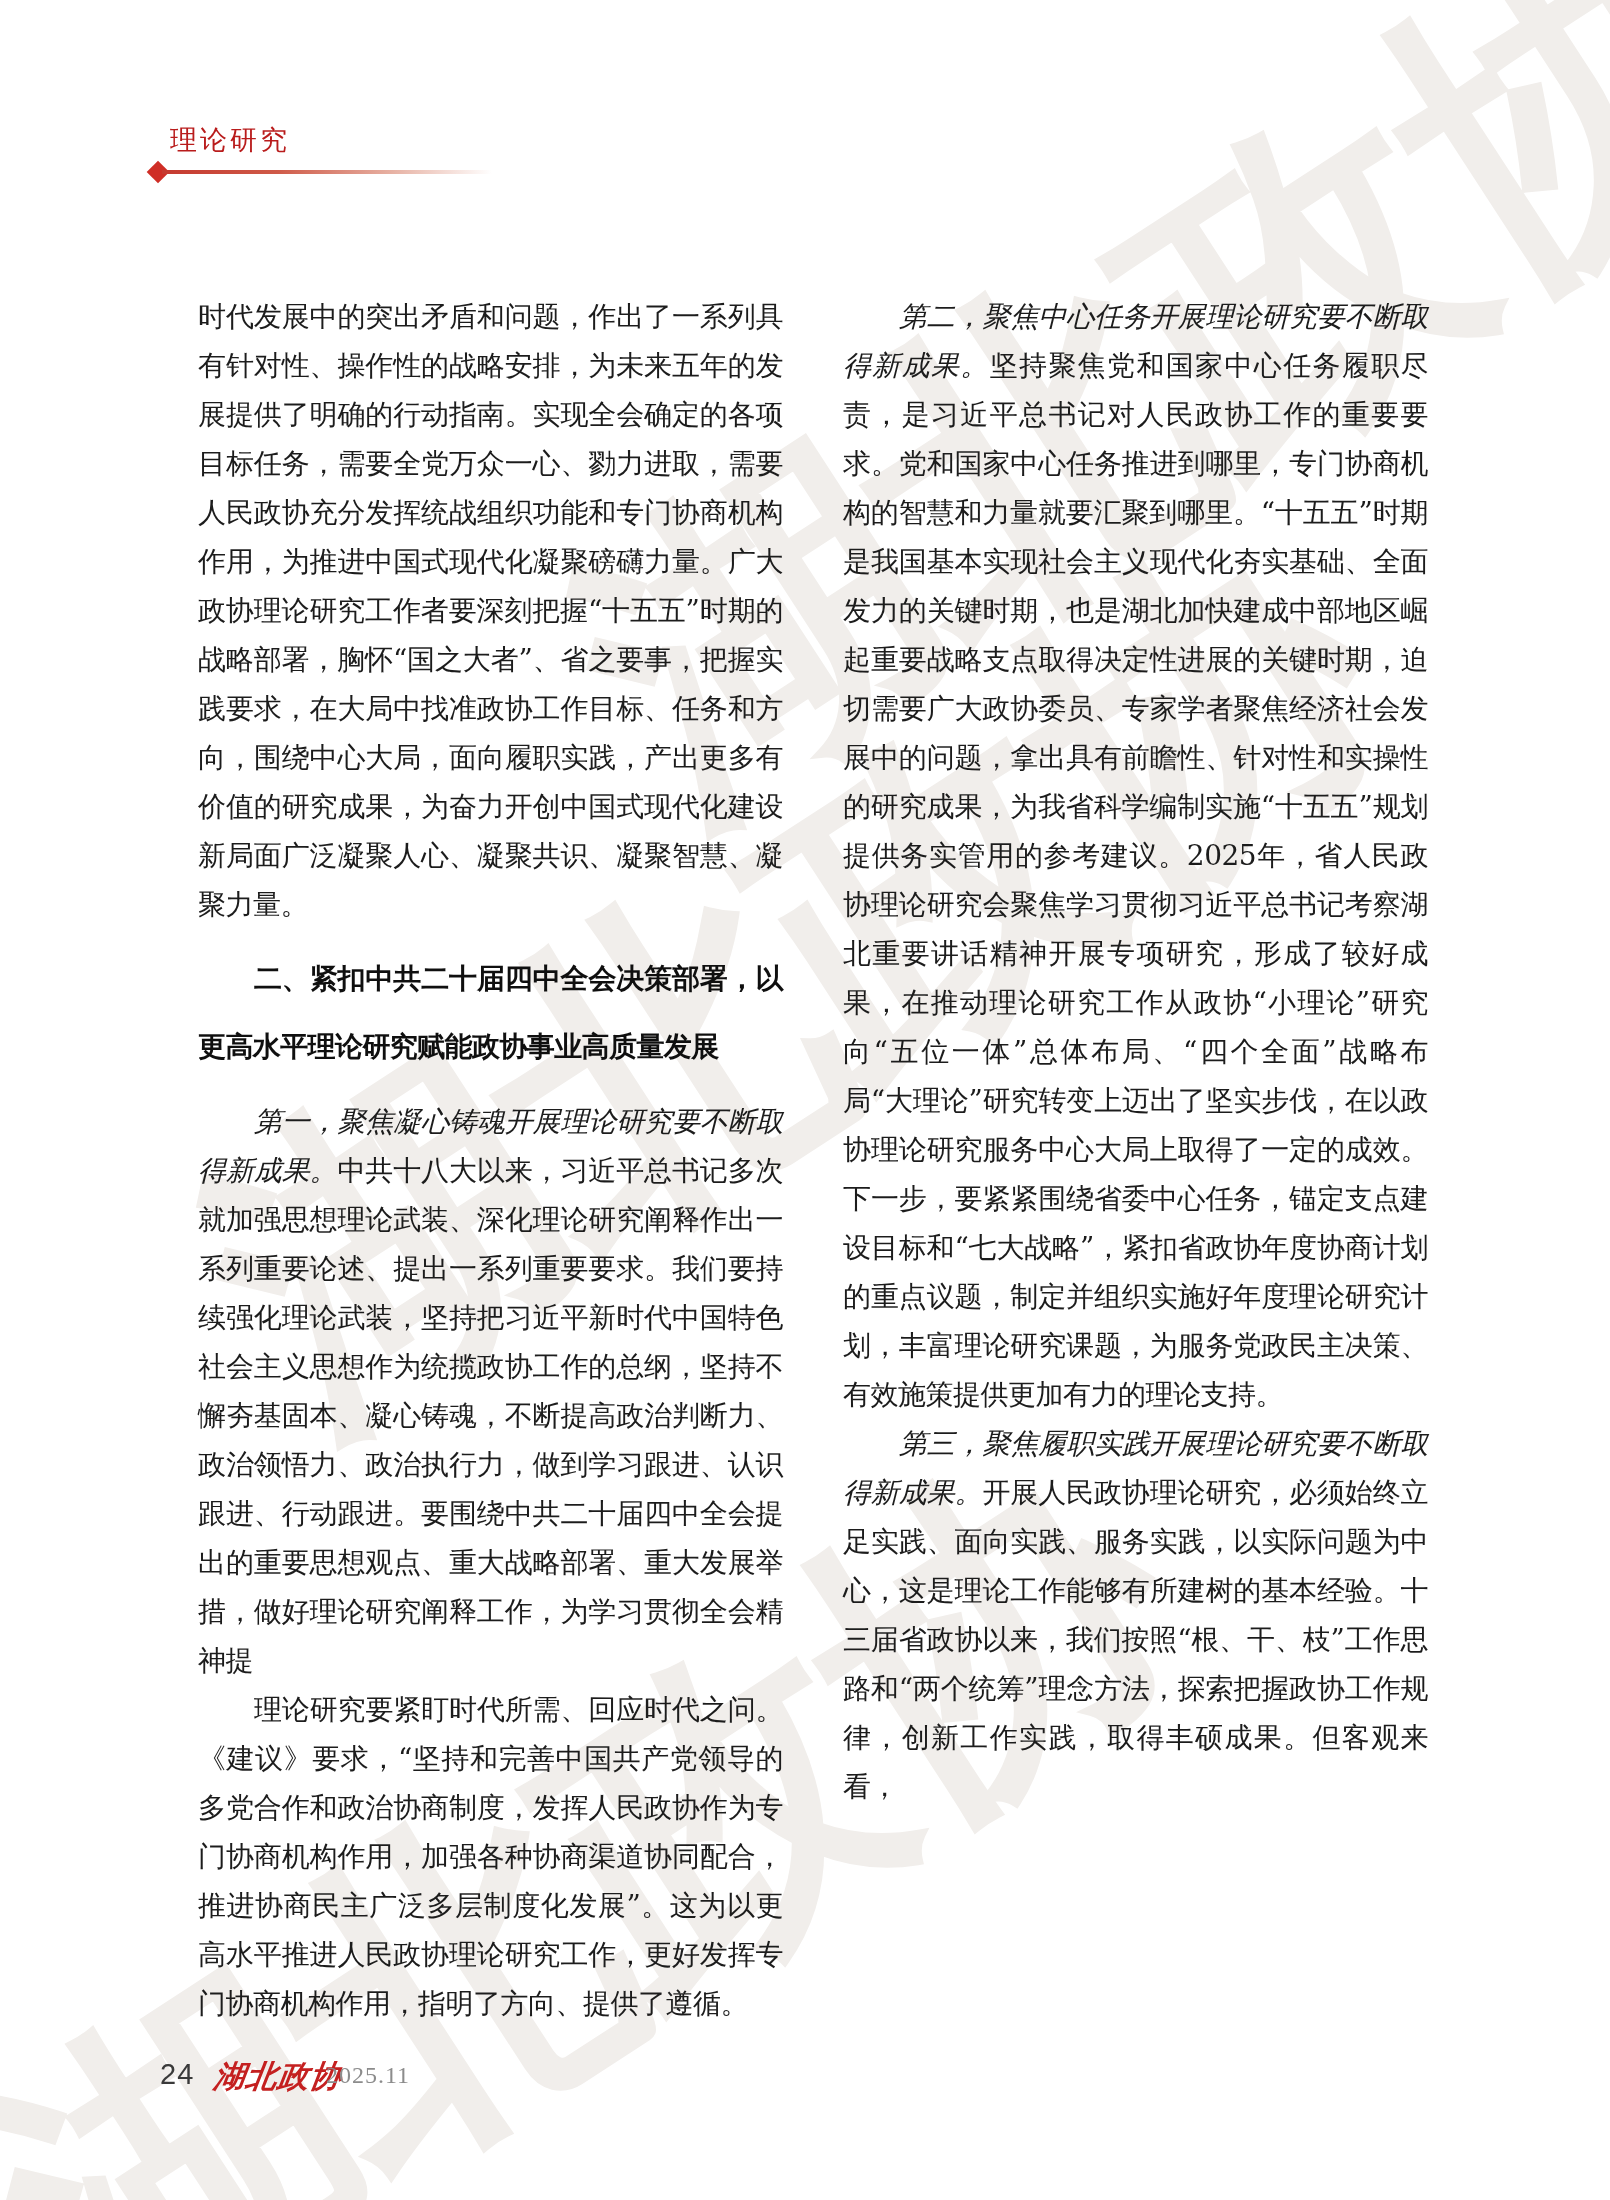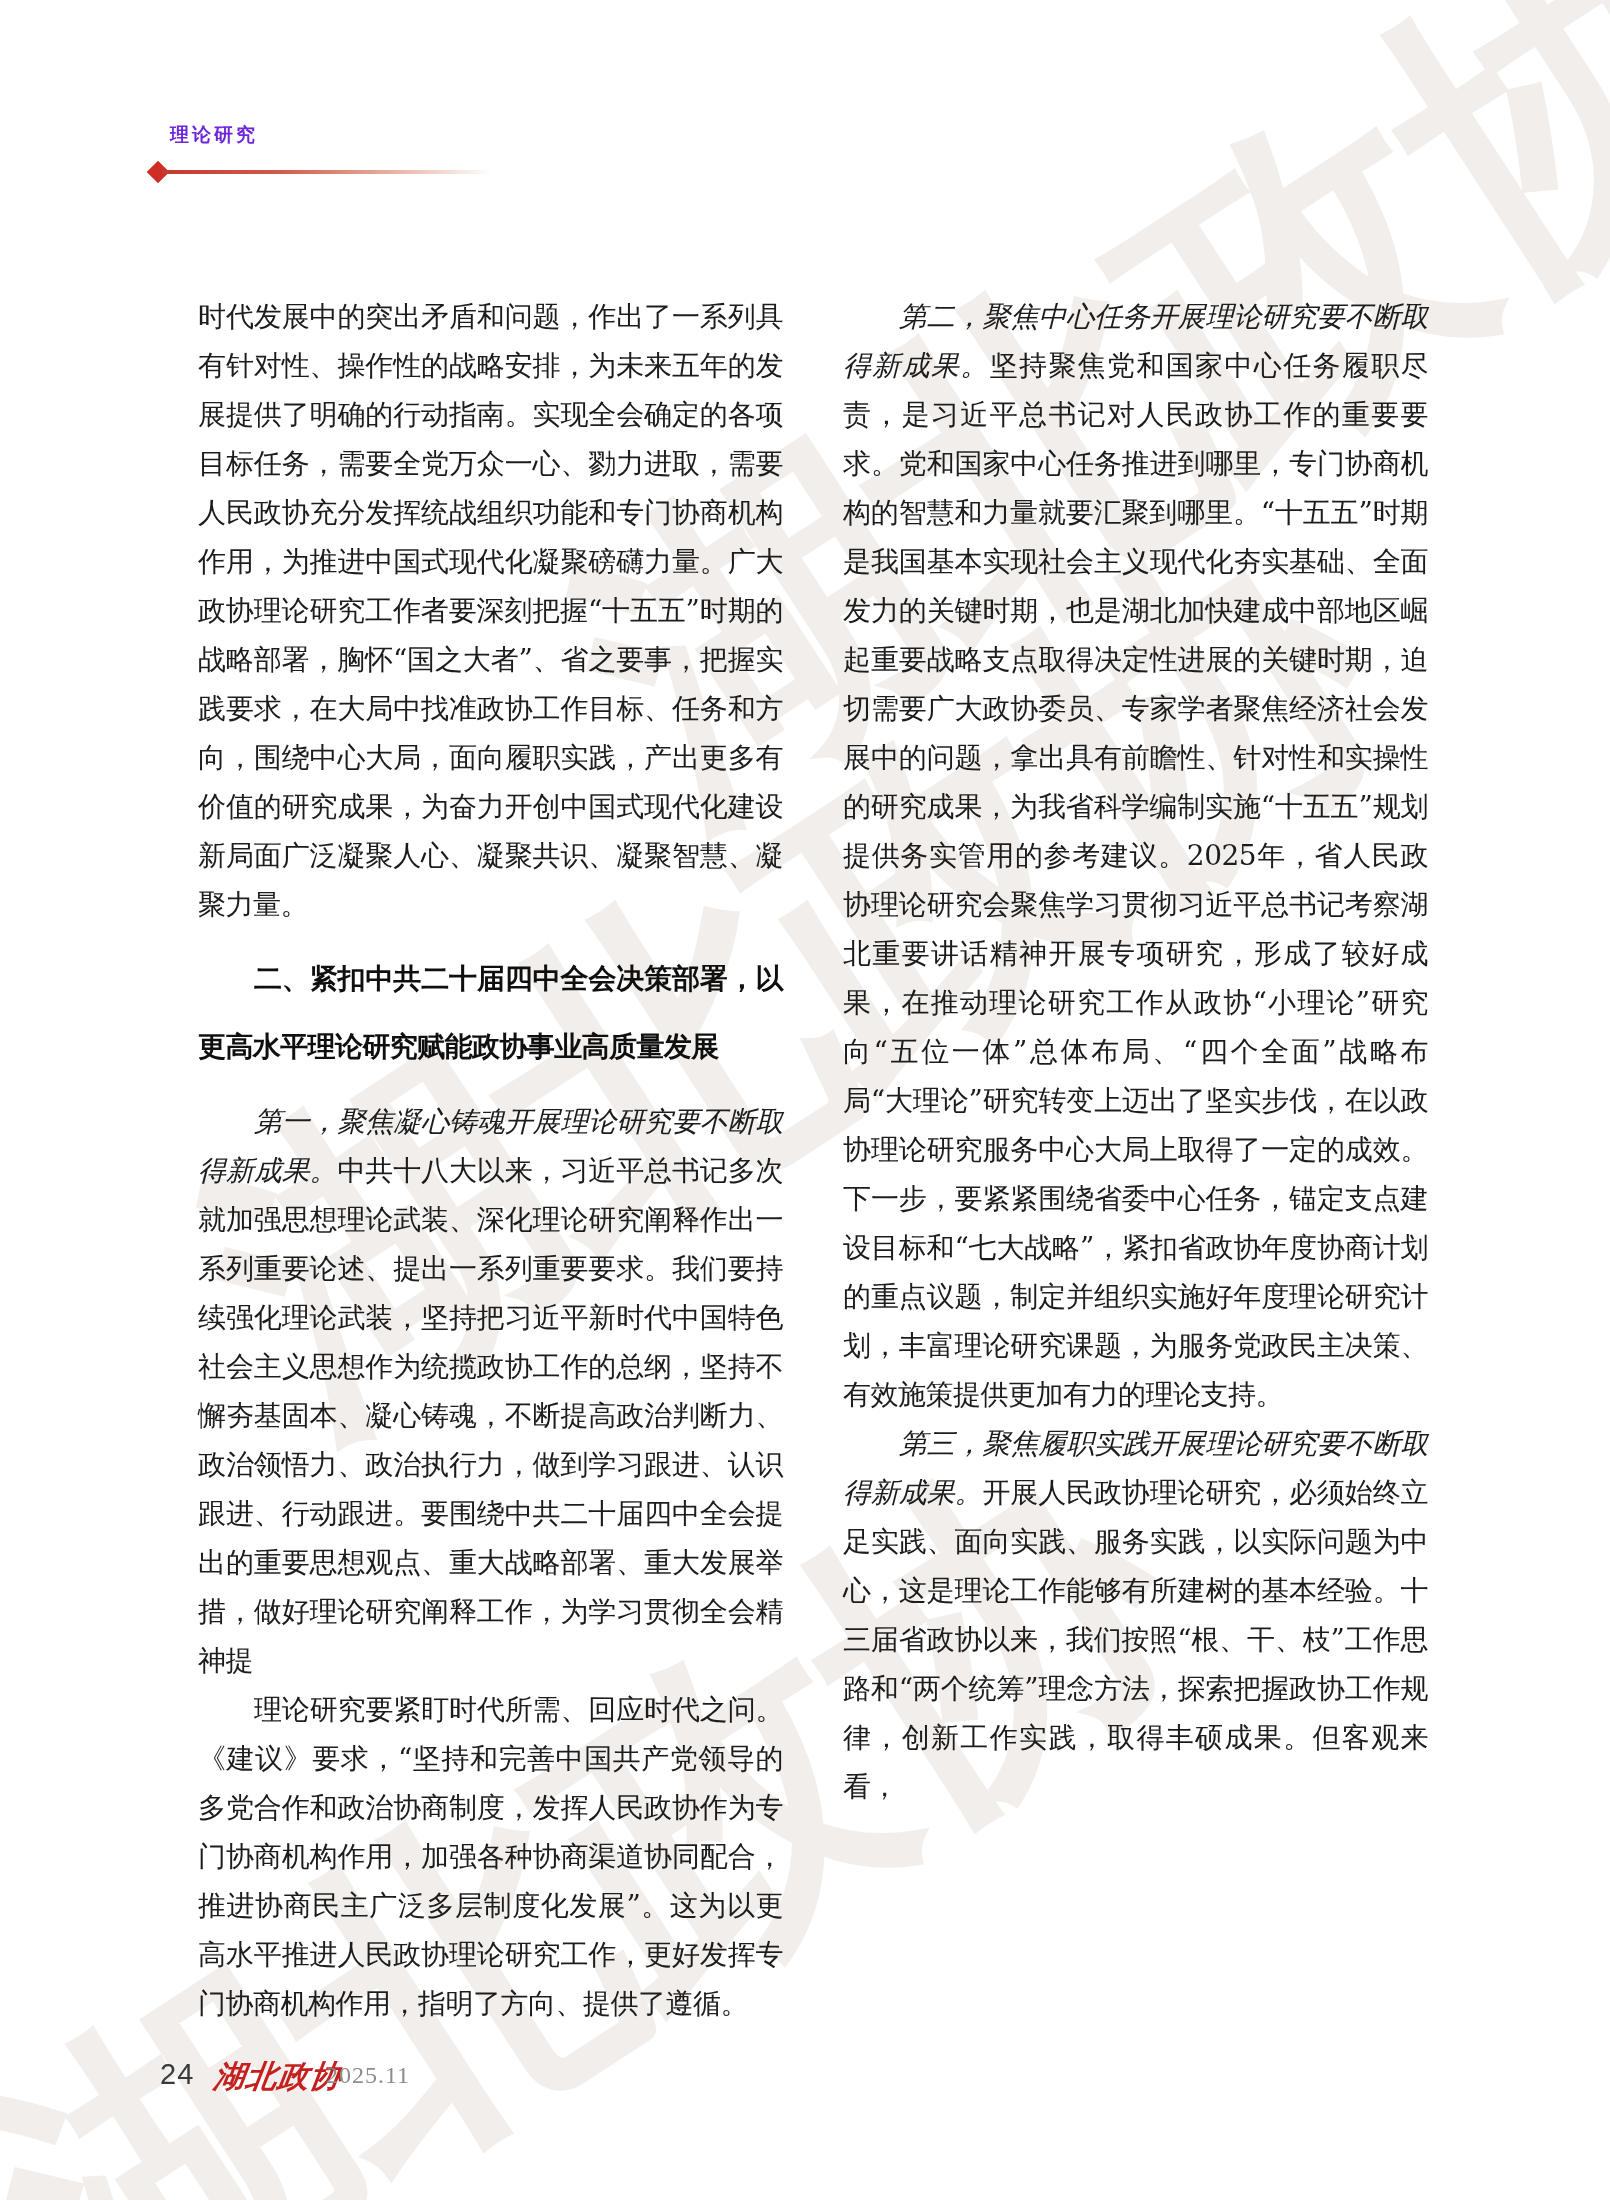--- a/index.html
+++ b/index.html
@@ -19,22 +19,22 @@
     transform:rotate(-33deg);
     user-select:none;
   }
   #wm1{left:520px;top:150px;}
   #wm2{left:150px;top:760px;}
   #wm3{left:-60px;top:1680px;}
   
   .hdr{position:absolute;z-index:2;}
   .hdr-label{
     position:absolute;left:170px;top:122px;
-    font-family:"Liberation Sans",sans-serif;font-weight:bold;
-    font-size:19px;color:#6d28d9;letter-spacing:3px;white-space:nowrap;
+    font-family:"Liberation Sans",sans-serif;font-weight:normal;
+    font-size:27px;color:#b91c1c;letter-spacing:3px;white-space:nowrap;
   }
   .hdr-diamond{
     position:absolute;left:150px;top:164px;width:16px;height:16px;
     background:#cf2e26;transform:rotate(45deg);
   }
   .hdr-line{
     position:absolute;left:162px;top:170px;width:330px;height:4px;
     background:linear-gradient(to right,#c5392f 0%,#cf5a48 35%,#e7b2a4 70%,rgba(238,215,208,0) 100%);
   }
   

